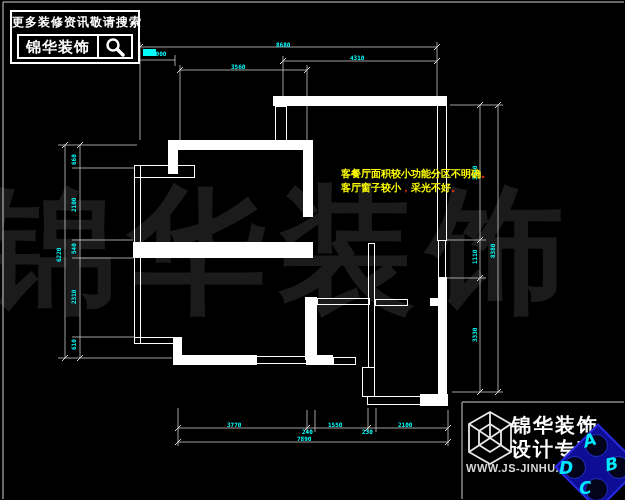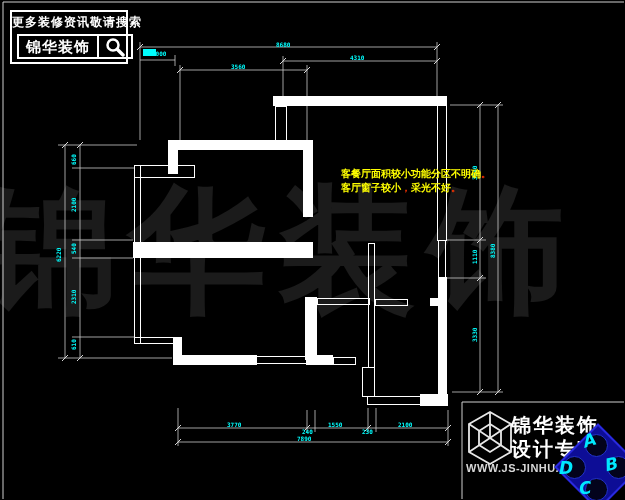--- a/index.html
+++ b/index.html
@@ -10,21 +10,21 @@
   .wo{position:absolute;border:1px solid #ffffff;background:transparent;box-sizing:border-box;}
   
   .dim{position:absolute;color:#00ffff;font:bold 6px "DejaVu Sans Mono",monospace;
        letter-spacing:0;white-space:nowrap;line-height:6px;}
   .vdim{transform:rotate(-90deg);transform-origin:0 0;}
   
   #watermark{position:absolute;left:-22px;top:176px;font-size:138px;font-weight:bold;
              color:#1b1b1b;letter-spacing:12px;white-space:nowrap;line-height:150px;
              font-family:"DejaVu Sans",sans-serif;pointer-events:none;}
   
-  #searchbox{position:absolute;left:10px;top:10px;width:118px;height:54px;
+  #searchbox{position:absolute;left:10px;top:10px;width:130px;height:54px;
              border:2px solid #ffffff;box-sizing:border-box;background:#000;}
   #searchbox .tagline{position:absolute;left:0;top:2px;width:100%;text-align:center;
              color:#fff;font-size:12px;font-weight:bold;letter-spacing:1px;white-space:nowrap;}
   #searchbox .innerbox{position:absolute;left:5px;top:22px;width:116px;height:25px;
              border:2px solid #ffffff;box-sizing:border-box;display:flex;}
   #searchbox .brand{flex:1;color:#fff;font-size:15px;font-weight:bold;text-align:center;
              line-height:21px;letter-spacing:1px;white-space:nowrap;}
   #searchbox .iconcell{width:32px;border-left:2px solid #fff;display:flex;
              align-items:center;justify-content:center;}
   .cyanmark{position:absolute;background:#00ffff;}

